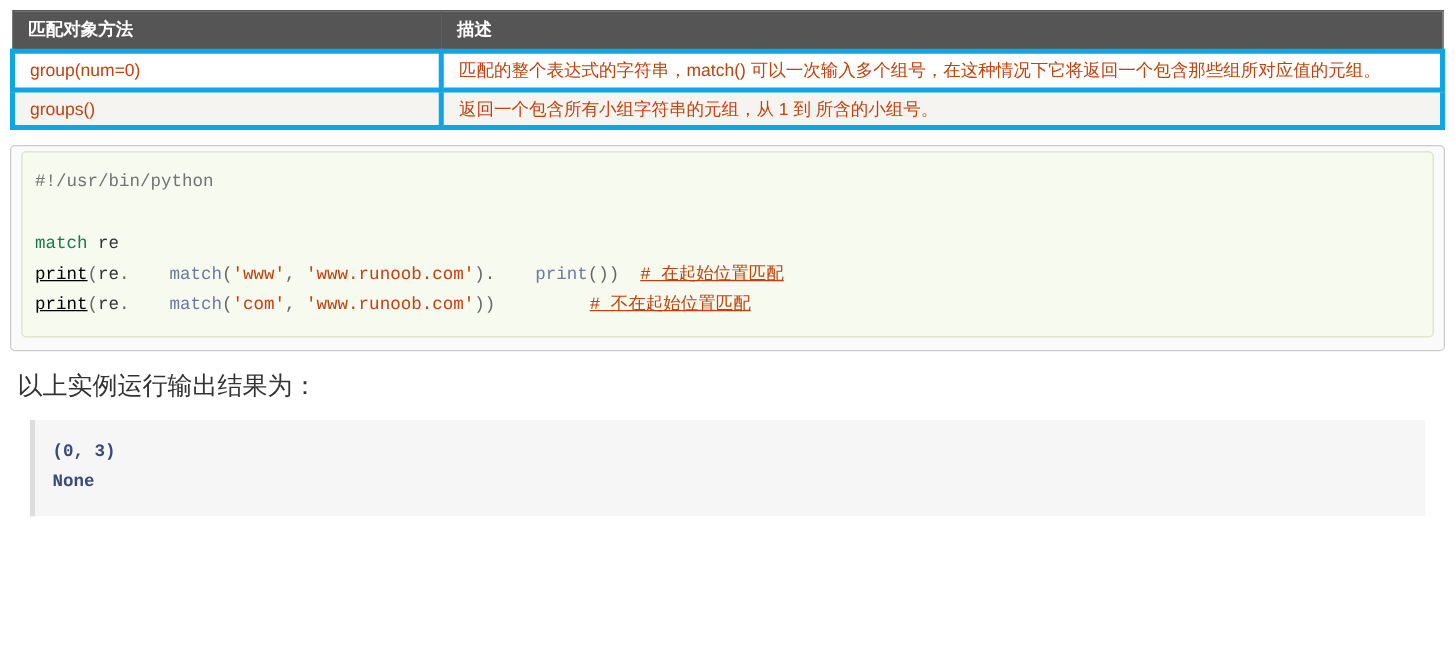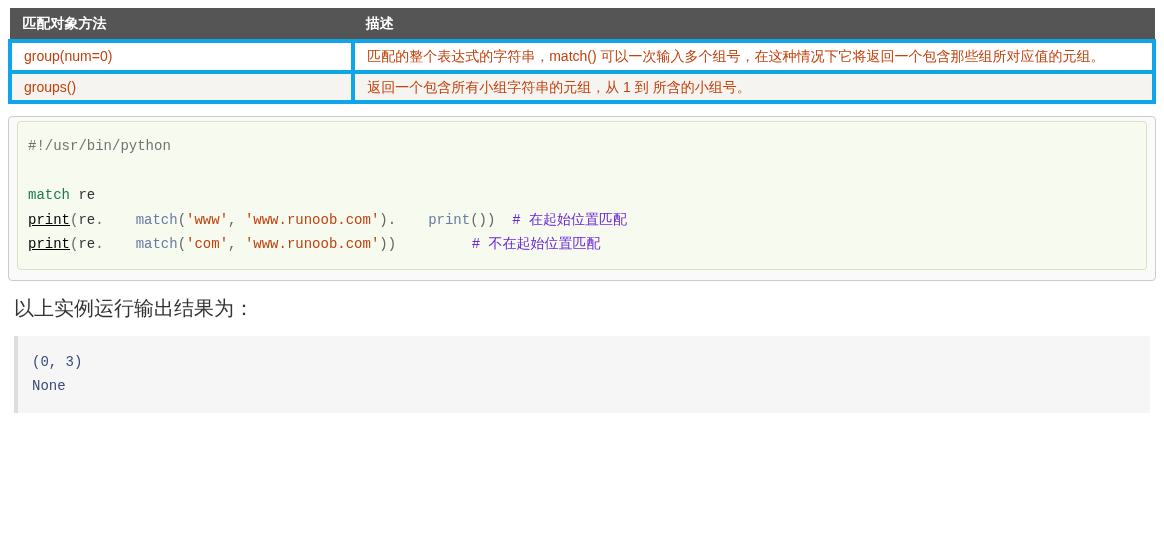--- a/index.html
+++ b/index.html
@@ -69,36 +69,37 @@
       white-space: pre;
       overflow-x: auto;
       color: #333;
     }
     .code-inner .sh   { color: #737373; }
     .code-inner .kw   { color: #1a7a4b; }
     .code-inner .fn   { color: #000000; text-decoration: underline; }
     .code-inner .call { color: #6a7aa3; padding-left: 32px; }
     .code-inner .str  { color: #c2410c; }
     .code-inner .punct{ color: #666; }
-    .code-inner .cmt  { color: #6d28d9; }
+    .code-inner .cmt  { color: #c2410c; text-decoration: underline; }
     p.result-label {
       margin: 4px 6px 14px 6px;
       color: #333;
       font-size: 20px;
     }
     .output-box {
       border-left: 4px solid #ddd;
       background: #f6f6f6;
       padding: 14px 14px;
       font-family: Consolas, "Courier New", monospace;
       font-size: 14px;
       line-height: 1.75;
       color: #3a4a7a;
       white-space: pre;
-      margin: 0 6px;
+      margin: 0 16px;
+      font-weight: bold;
     }
   </style>
 </head>
 <body>
 
 <table class="doc-table">
   <thead>
     <tr>
       <th>匹配对象方法</th>
       <th>描述</th>

